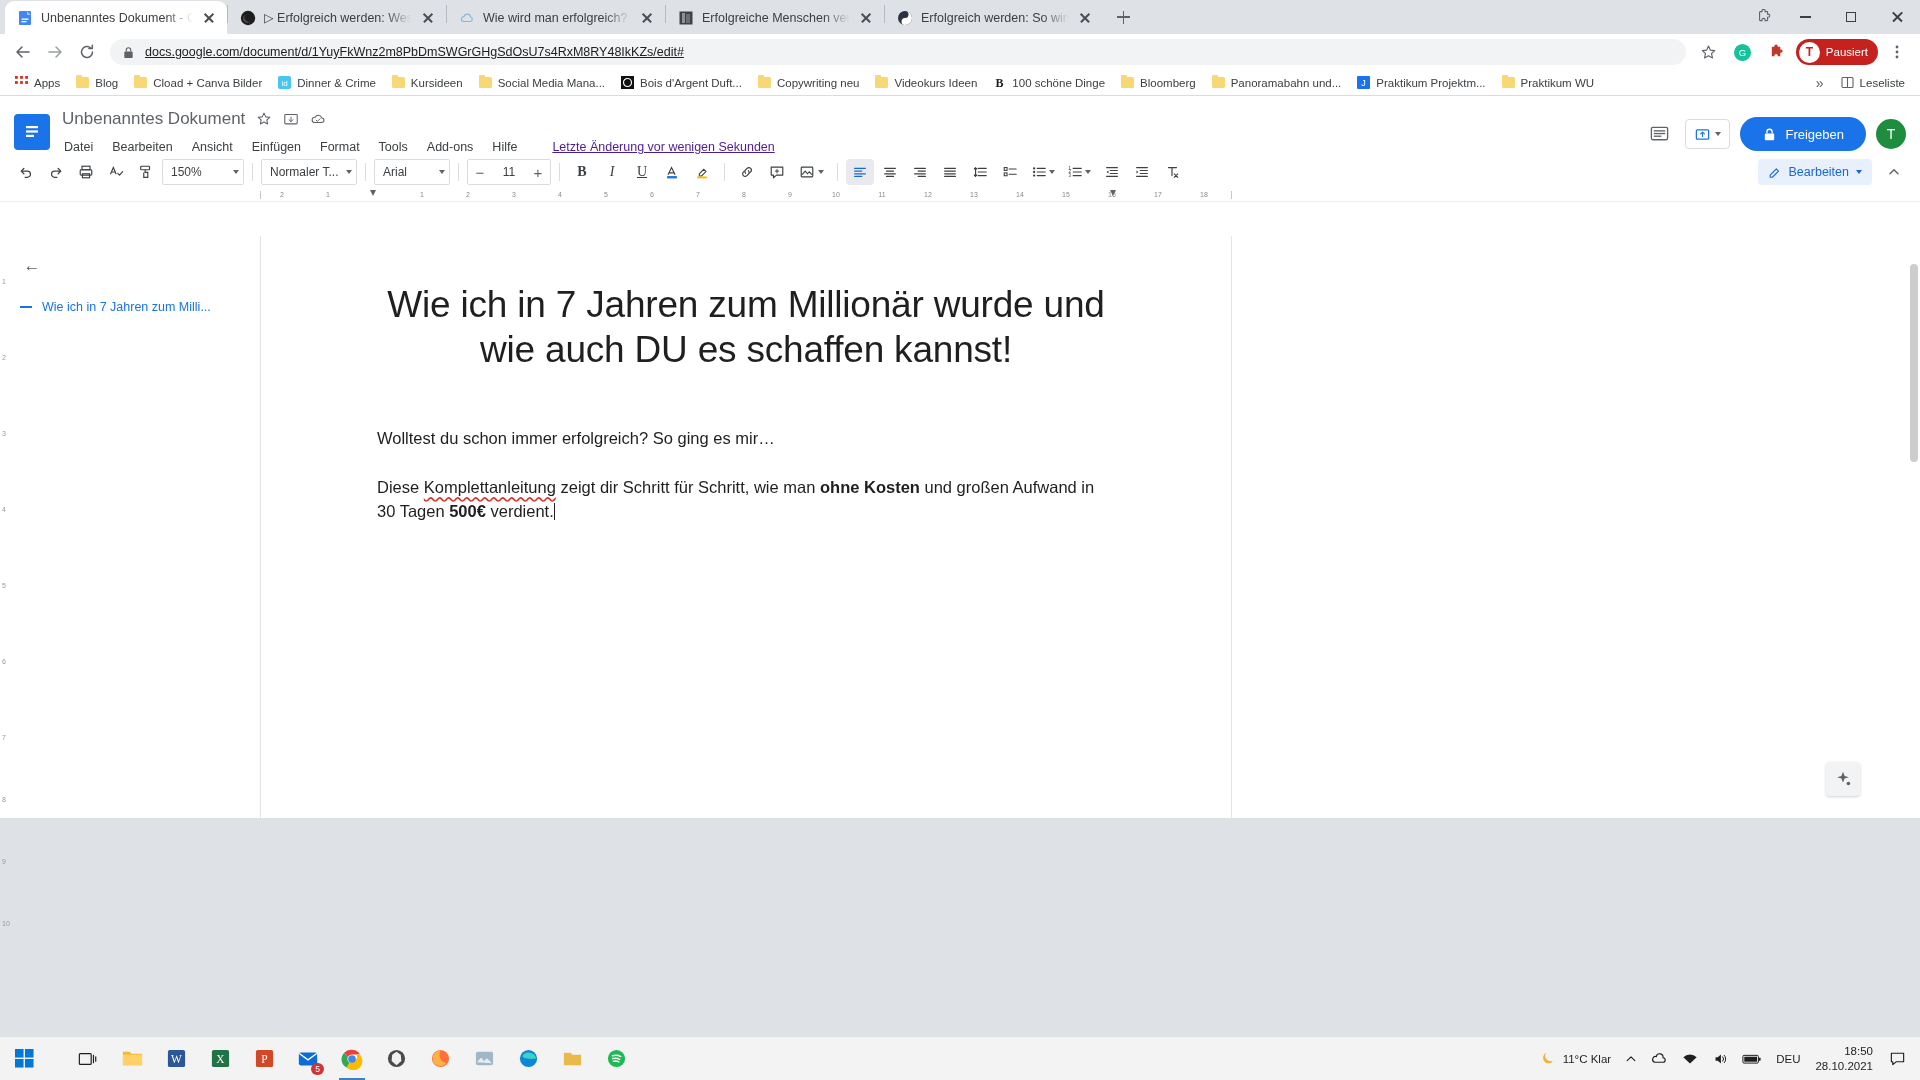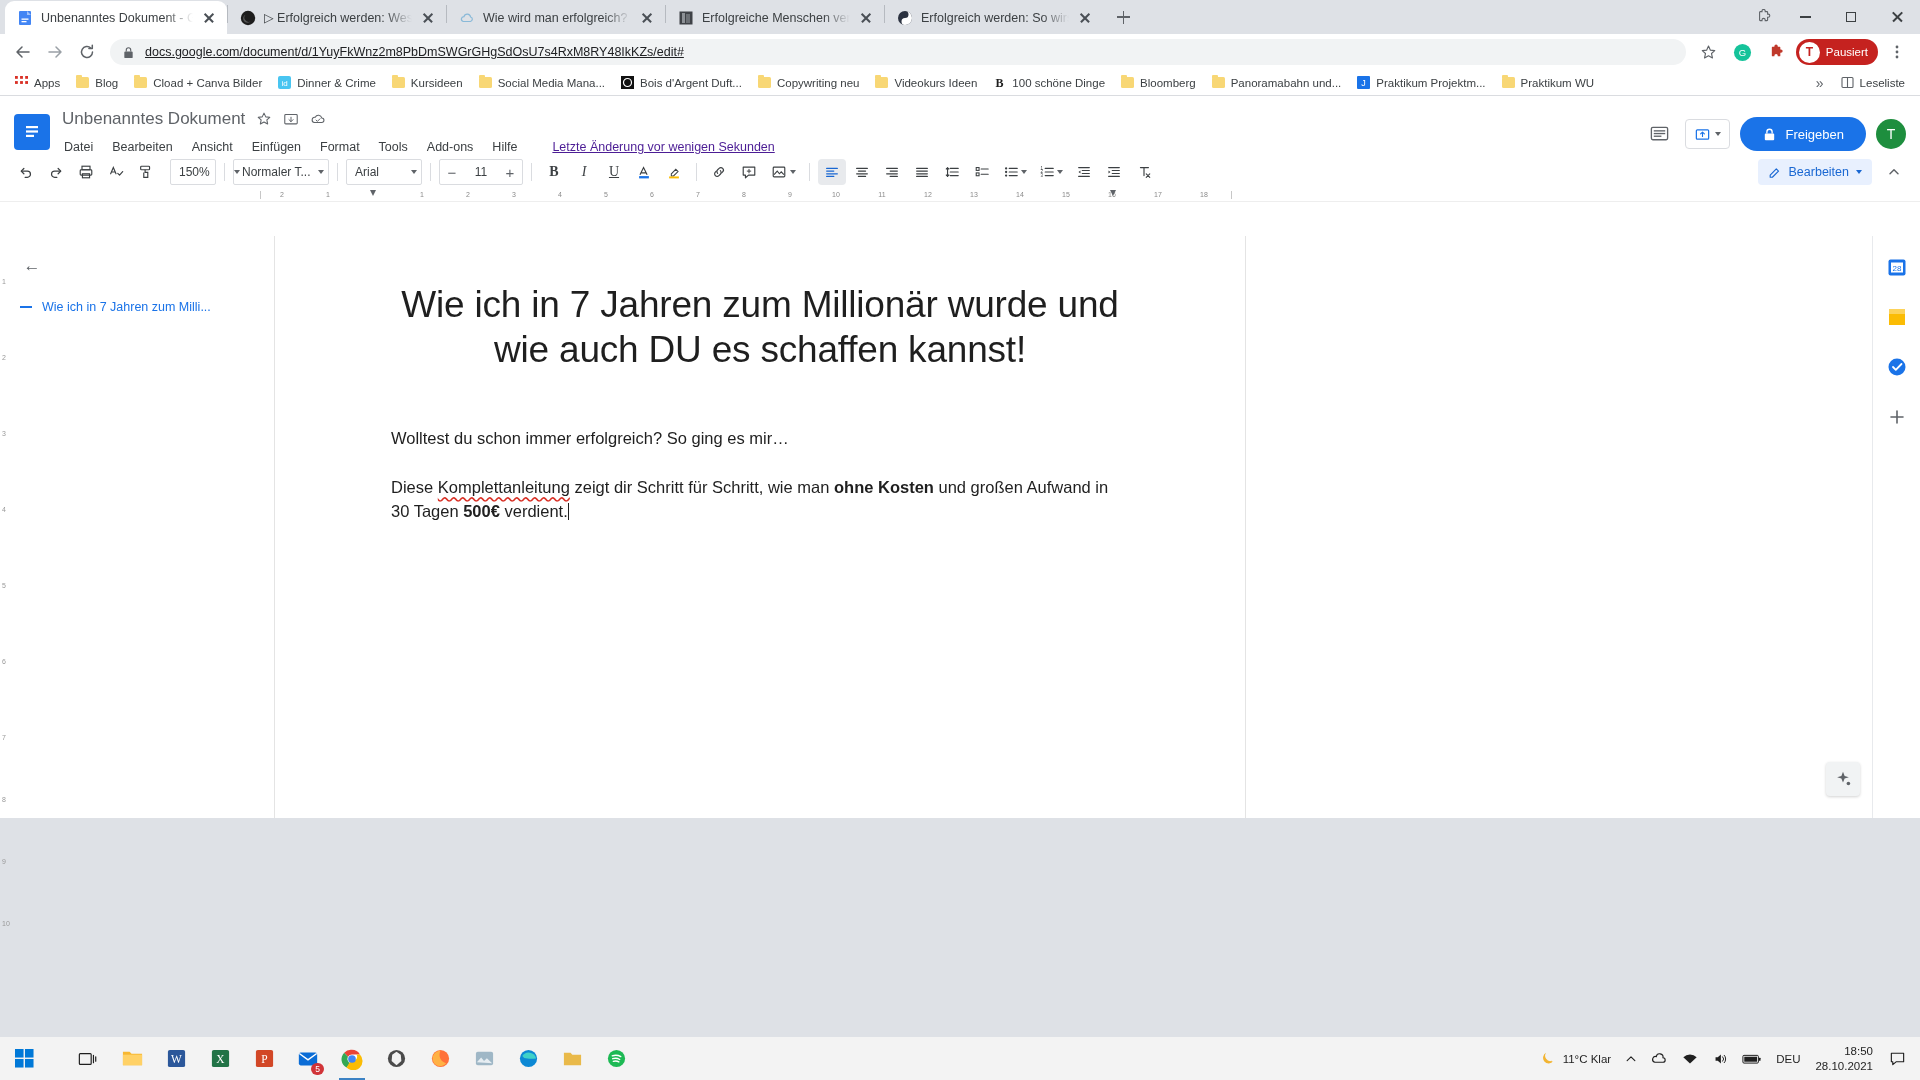--- a/index.html
+++ b/index.html
@@ -116,21 +116,21 @@
   .outline { width:260px; padding:18px 20px; position:relative; }
   .outline-back { width:24px;height:24px; display:flex; align-items:center; justify-content:center; color:#5f6368; font-size:17px;}
   .outline-item { margin-top:22px; display:flex; align-items:center; gap:10px; font-size:12.5px; color:#1a73e8; }
   .outline-dash { width:12px; height:1.4px; background:#1a73e8; flex:0 0 12px; }
 
   .vruler { position:absolute; left:0; top:0; width:12px; bottom:0; font-size:7px; color:#999; }
   .vruler div { position:absolute; left:2px; }
 
   .page-area { flex:1; position:relative; background:#fff; overflow:hidden; }
   .page {
-    position:absolute; left:14px; top:0; width:972px; background:#fff;
+    position:absolute; left:0px; top:0; width:972px; background:#fff;
     border-left:1px solid #e4e4e4; border-right:1px solid #e4e4e4; height:100%;
     padding:46px 116px 0 116px;
   }
   .h-title { font-size:37px; line-height:1.22; color:#1f1f1f; text-align:center; font-weight:400; letter-spacing:-0.2px;}
   .h-sub { font-size:22px; color:#8a8a8a; text-align:center; margin-top:26px; font-weight:400;}
   .p1 { font-size:16.5px; color:#1f1f1f; margin-top:54px; line-height:1.5; }
   .p2 { font-size:16.5px; color:#1f1f1f; margin-top:24px; line-height:1.48; }
   .sq-underline { text-decoration: underline; text-decoration-style: wavy; text-decoration-color:#d93025; text-underline-offset:3px;}
   .caret-blink { display:inline-block; width:1.2px; height:17px; background:#1f1f1f; vertical-align:-3px; }
 
@@ -481,21 +481,21 @@
             <path d="M11 10.5l2 2 3.5-4" fill="none" stroke="#3c4043" stroke-width="1.3" stroke-linecap="round" stroke-linejoin="round"></path>
           </svg>
       </div>
       <div class="dt-btn">
         <svg width="16" height="16" viewBox="0 0 18 18">
             <rect x="3" y="2.5" width="10" height="4" rx="1" fill="none" stroke="#3c4043" stroke-width="1.3"></rect>
             <path d="M8 6.5v3h3v5.5H6.5V9.5" fill="none" stroke="#3c4043" stroke-width="1.3"></path>
           </svg>
       </div>
 
-      <div class="dt-select" style="margin-left:8px;width:46px;justify-content:space-between;gap:24px;">
+      <div class="dt-select" style="width:82px;justify-content:space-between;gap:24px;">
         <span>150%</span>
         <span class="caret"></span>
       </div>
       <div class="dt-sep"></div>
       <div class="dt-select" style="width:96px;justify-content:space-between;">
         <span>Normaler T...</span>
         <span class="caret"></span>
       </div>
       <div class="dt-sep"></div>
       <div class="dt-select" style="width:76px;justify-content:space-between;">
@@ -717,46 +717,20 @@
             <span>Diese </span><span class="sq-underline">Komplettanleitung</span><span> zeigt dir Schritt für Schritt, wie man </span><b>ohne Kosten</b><span> und großen Aufwand in 30 Tagen </span><b>500€</b><span> verdient.</span><span class="caret-blink"></span>
           </div>
         </div>
 
         <div class="scrollbar">
           <div class="scroll-thumb"></div>
         </div>
       </div>
     </div>
 
-    <div class="rail">
-      <div class="rail-ico">
-        <svg width="22" height="22" viewBox="0 0 22 22">
-            <rect x="2.5" y="3.5" width="17" height="16" rx="2" fill="#1a73e8"></rect>
-            <rect x="5" y="6.5" width="12" height="10" fill="#fff"></rect>
-            <text x="11" y="15" font-size="8" fill="#1a73e8" text-anchor="middle" font-family="Liberation Sans">28</text>
-          </svg>
-      </div>
-      <div class="rail-ico">
-        <svg width="22" height="22" viewBox="0 0 22 22">
-            <path d="M3 3h16v16H3z" fill="#fbbc04"></path>
-            <path d="M3 3h16v5H3z" fill="#fff" opacity=".35"></path>
-          </svg>
-      </div>
-      <div class="rail-ico">
-        <svg width="22" height="22" viewBox="0 0 22 22">
-            <circle cx="11" cy="11" r="8.5" fill="#1a73e8"></circle>
-            <path d="M7 11l2.8 2.8L15.5 8" fill="none" stroke="#fff" stroke-width="1.8" stroke-linecap="round" stroke-linejoin="round"></path>
-          </svg>
-      </div>
-      <div class="rail-ico">
-        <svg width="20" height="20" viewBox="0 0 20 20">
-            <path d="M10 4v12M4 10h12" stroke="#5f6368" stroke-width="1.6" stroke-linecap="round"></path>
-          </svg>
-      </div>
-    </div>
 
     <div class="explore-fab">
       <svg width="18" height="18" viewBox="0 0 20 20">
           <path d="M10 2l1.8 4.6L16.5 8l-4.7 1.4L10 14l-1.8-4.6L3.5 8l4.7-1.4z" fill="#5f6368"></path>
           <circle cx="16" cy="15" r="2" fill="#5f6368"></circle>
         </svg>
     </div>
   </div>
 </div>
 

